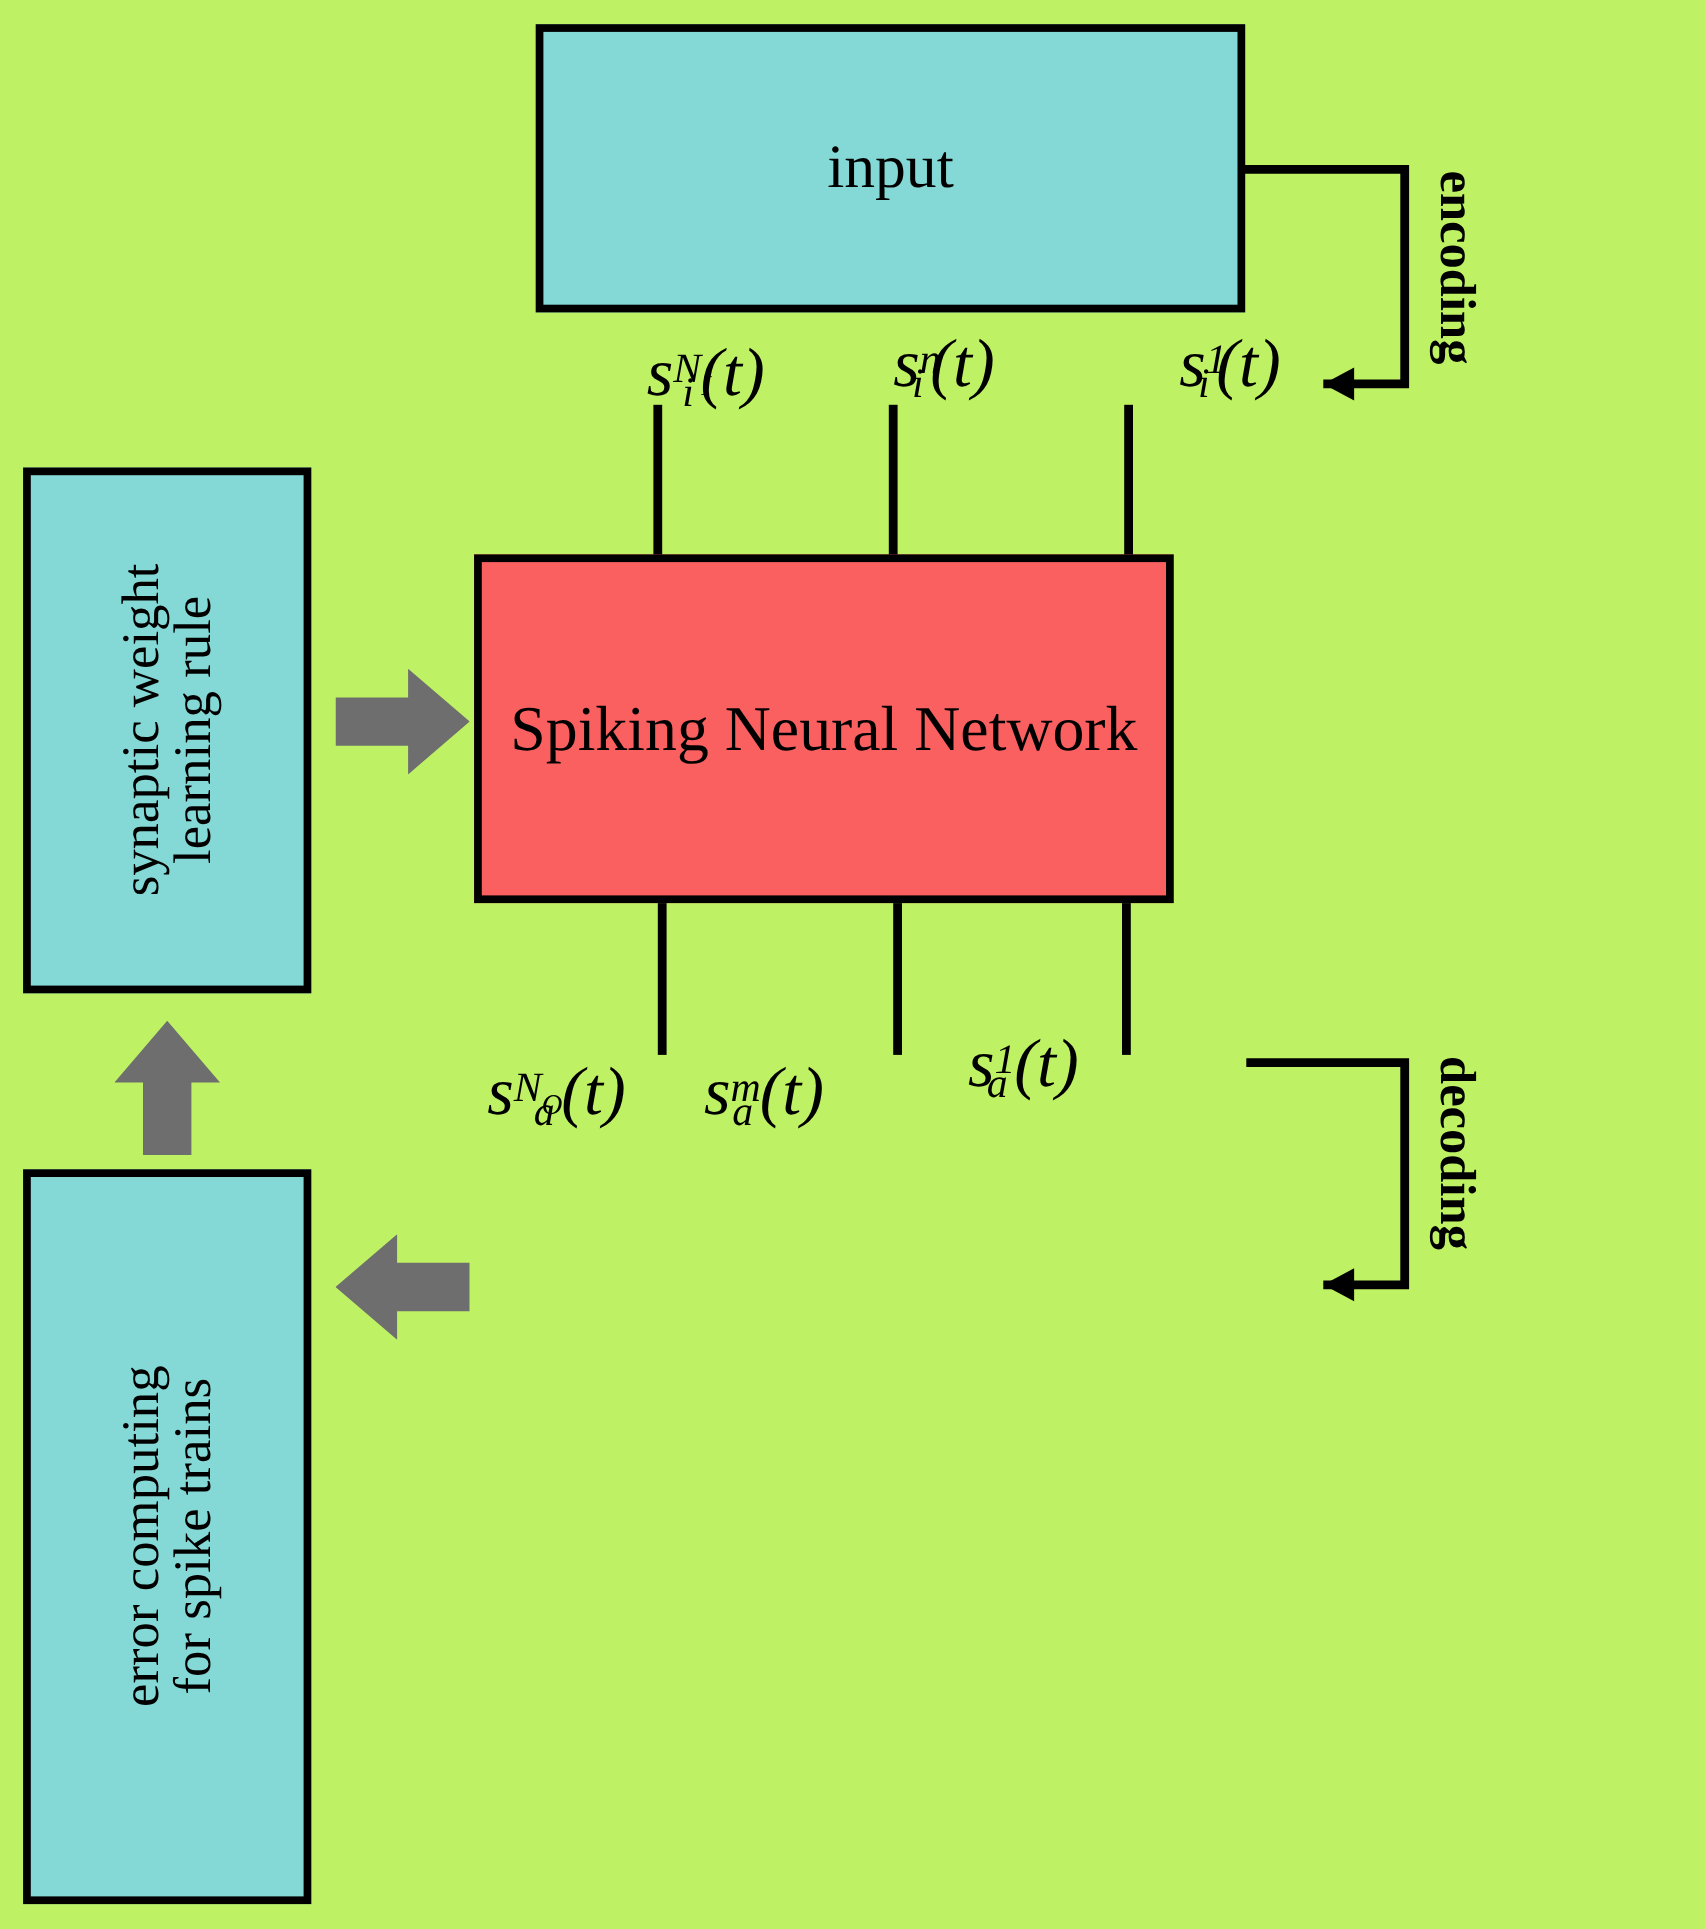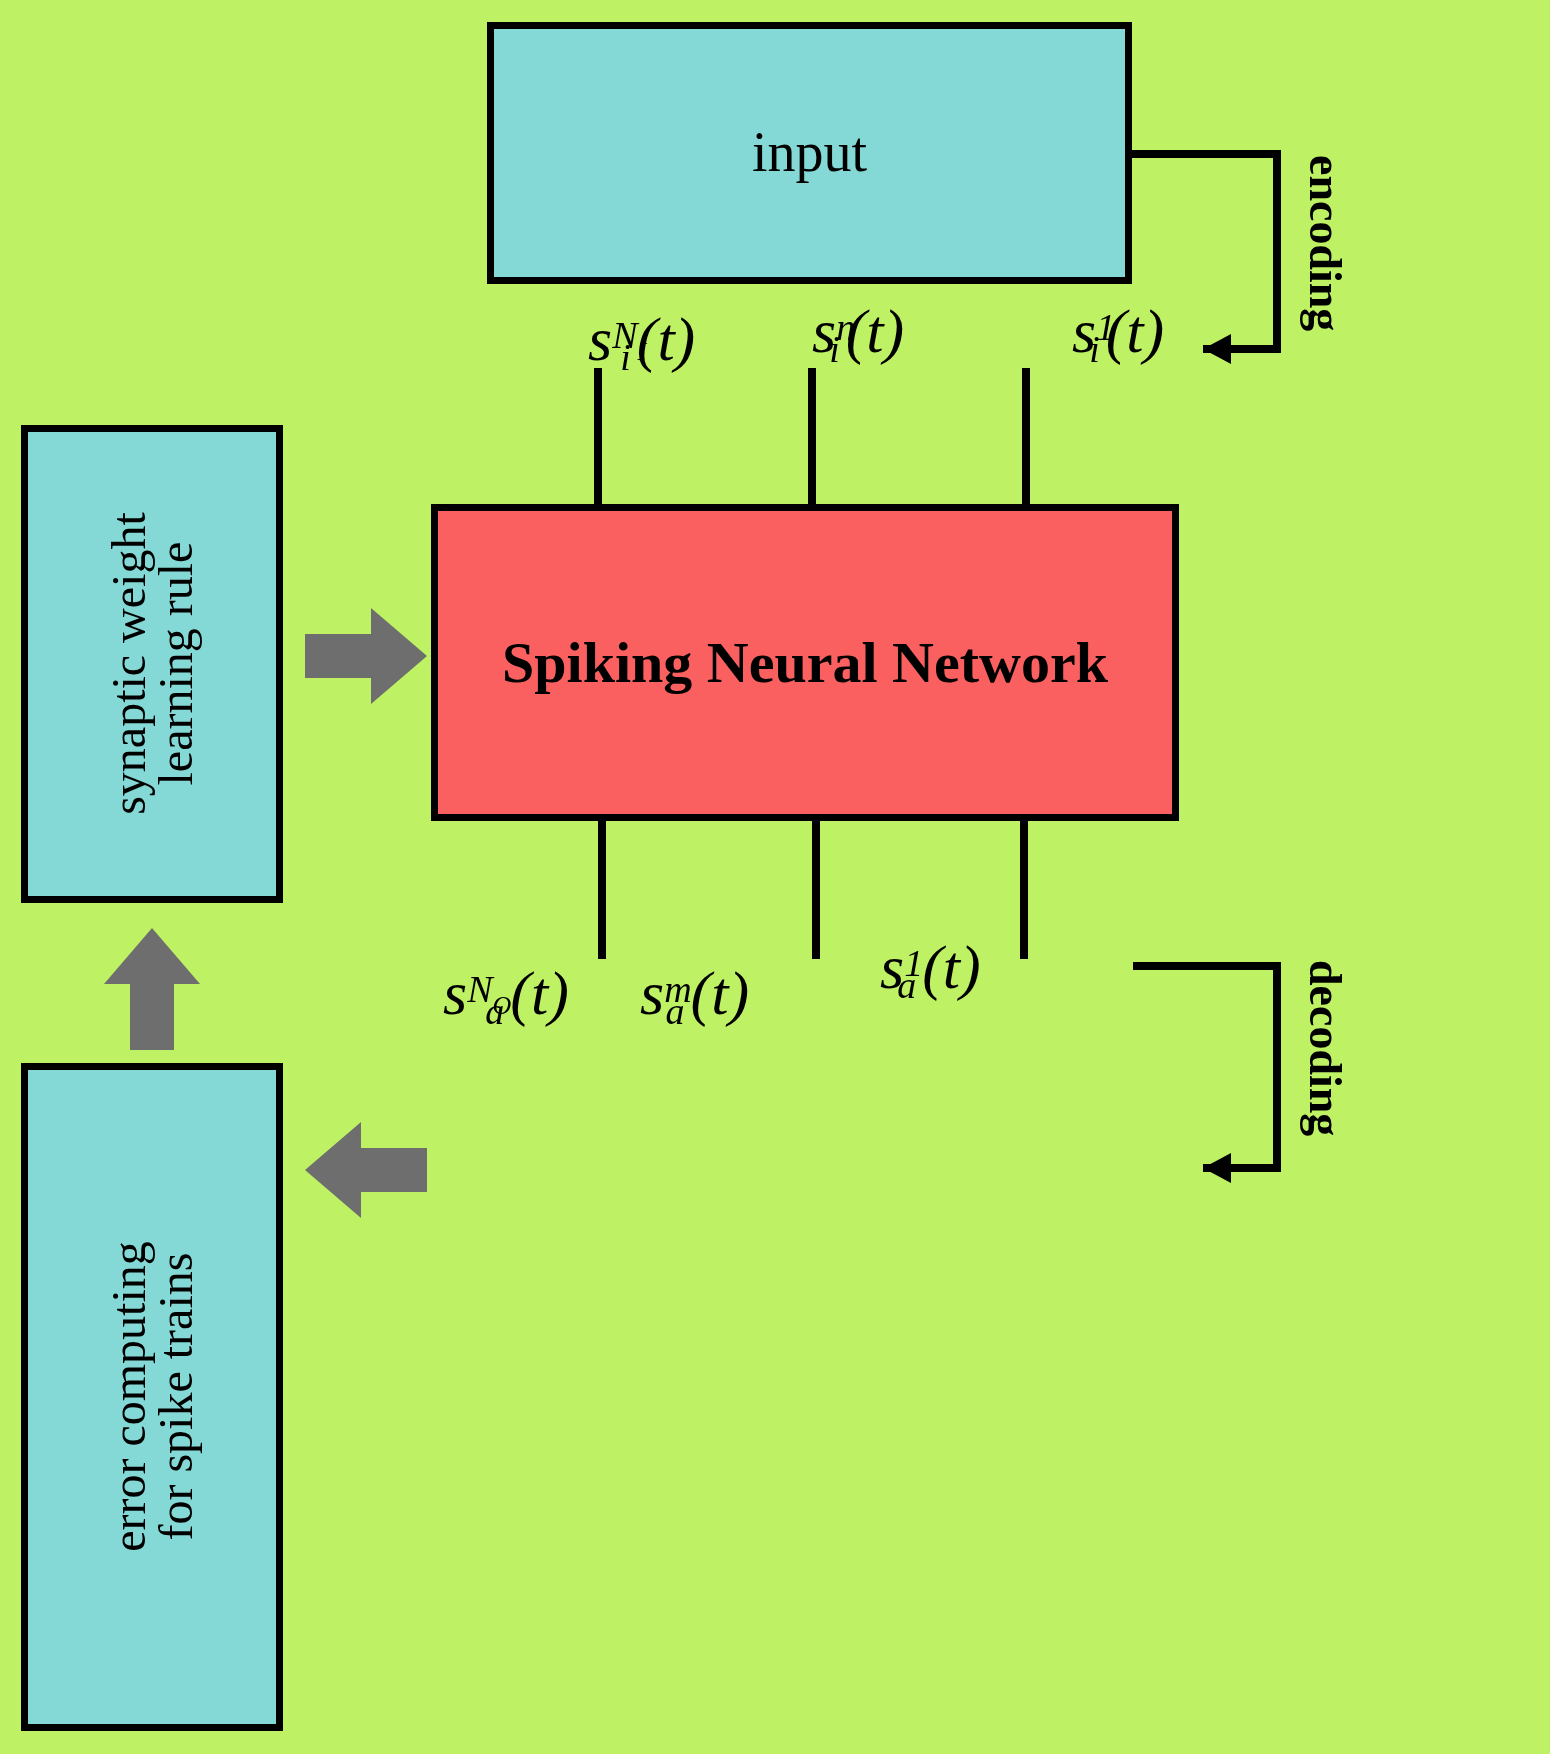--- a/index.html
+++ b/index.html
@@ -137,21 +137,21 @@
     <span class="base">s</span><span class="sup">n</span><span class="sub">i</span><span class="paren">(t)</span>
   </div>
   <div class="math" style="left:1072px; top:300px;">
     <span class="base">s</span><span class="sup">1</span><span class="sub">i</span><span class="paren">(t)</span>
   </div>
 
   <div class="vline" style="left:594px; top:368px; height:140px;"></div>
   <div class="vline" style="left:808px; top:368px; height:140px;"></div>
   <div class="vline" style="left:1022px; top:368px; height:140px;"></div>
 
-  <div class="box salmon" style="left:431px; top:504px; width:748px; height:317px;font-weight:bold;">
+  <div class="box salmon" style="left:431px; top:504px; width:636px; height:317px;">
     <span class="box-label" style="font-size:58px;">Spiking Neural Network</span>
   </div>
 
   <div class="vline" style="left:598px; top:821px; height:138px;"></div>
   <div class="vline" style="left:812px; top:821px; height:138px;"></div>
   <div class="vline" style="left:1020px; top:821px; height:138px;"></div>
 
   <div class="math" style="left:443px; top:962px;text-align:right;">
     <span class="base">s</span><span class="sup">N<span class="subsub">O</span></span><span class="sub">a</span><span class="paren">(t)</span>
   </div>

